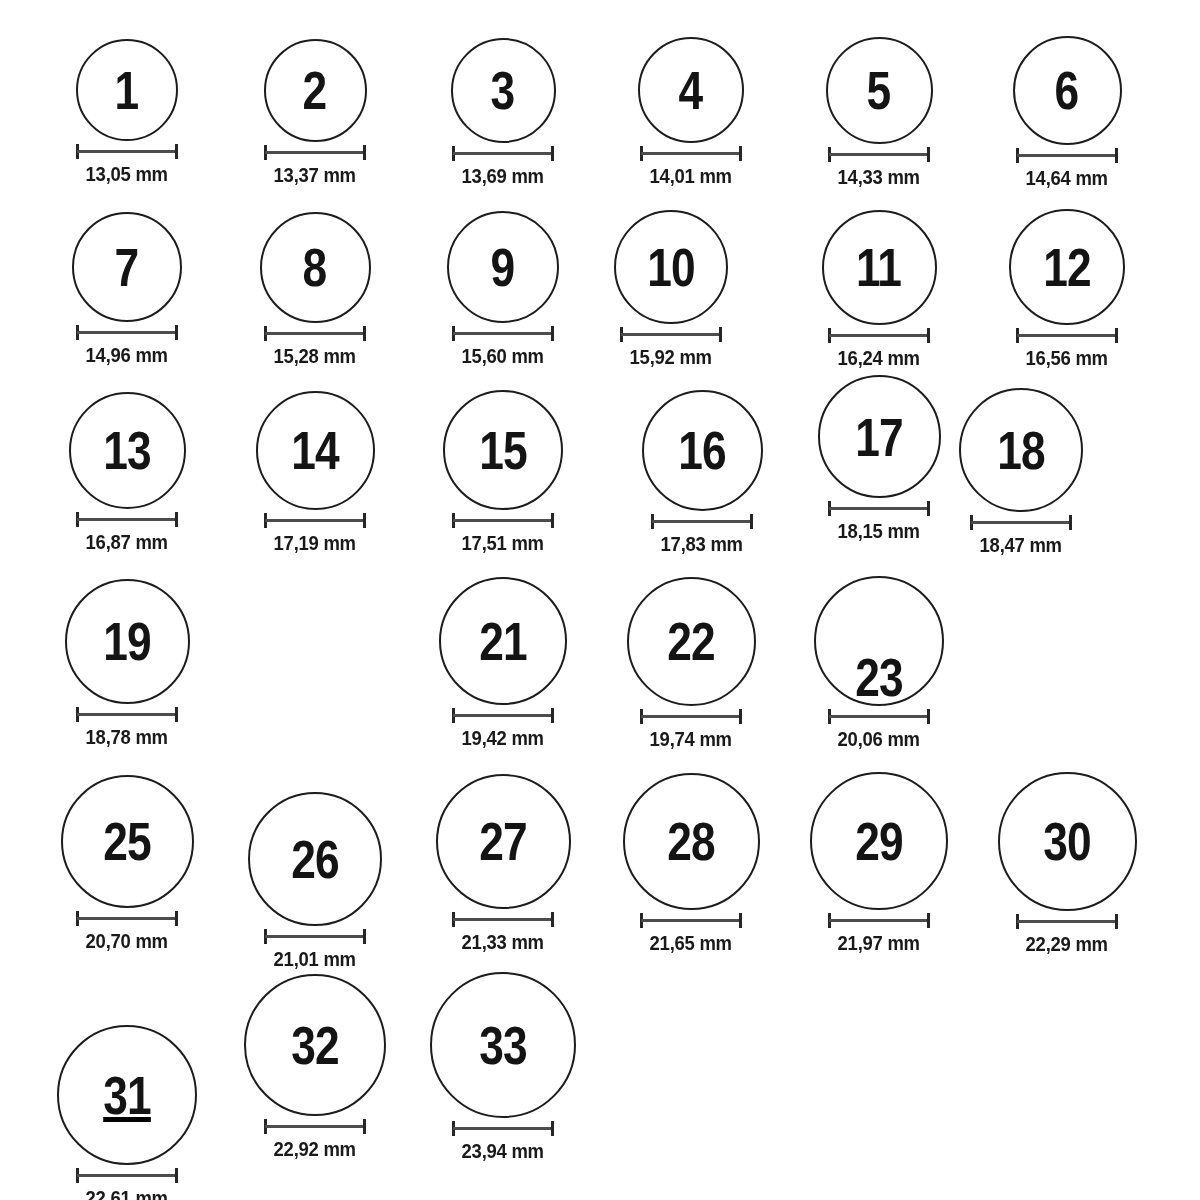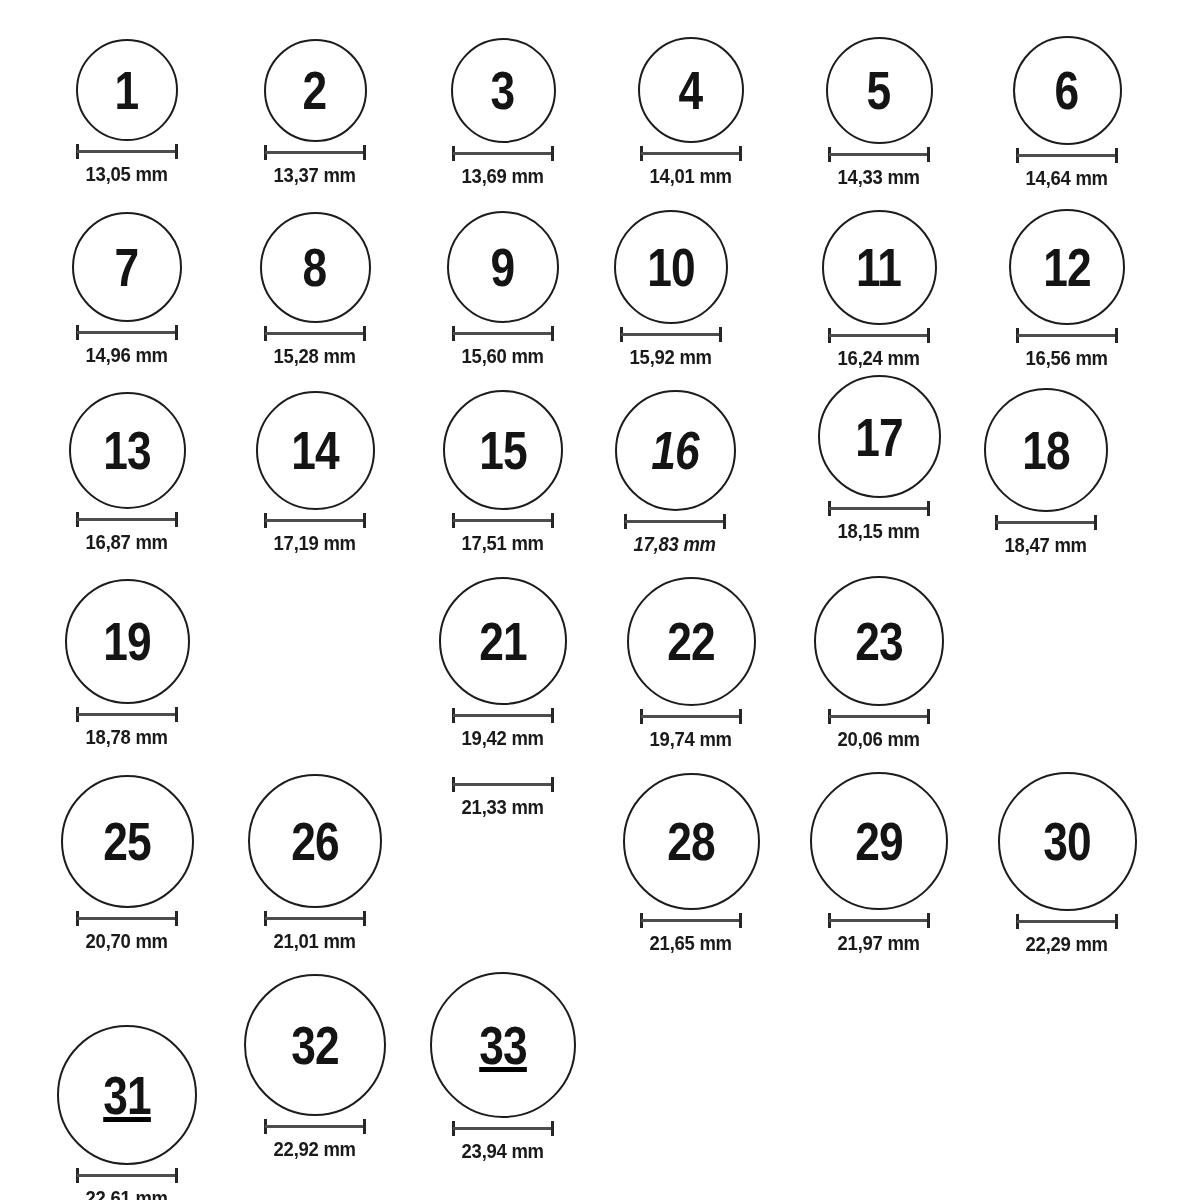--- a/index.html
+++ b/index.html
@@ -240,21 +240,21 @@
     <div class="ring-circle" style="width: 120px; height: 120px;">
       <span class="ring-number">15</span>
     </div>
     <div class="measure-line">
       <span class="measure-tick left"></span>
       <span class="measure-bar"></span>
       <span class="measure-tick right"></span>
     </div>
     <div class="ring-label">17,51 mm</div>
   </div>
-    <div class="ring-cell" style="left: 581px; top: 389.5px; font-style: italic;">
+    <div class="ring-cell" style="left: 608px; top: 389.5px;">
     <div class="ring-circle" style="width: 121px; height: 121px;">
       <span class="ring-number">16</span>
     </div>
     <div class="measure-line">
       <span class="measure-tick left"></span>
       <span class="measure-bar"></span>
       <span class="measure-tick right"></span>
     </div>
     <div class="ring-label">17,83 mm</div>
   </div>
@@ -262,21 +262,21 @@
     <div class="ring-circle" style="width: 123px; height: 123px;">
       <span class="ring-number">17</span>
     </div>
     <div class="measure-line">
       <span class="measure-tick left"></span>
       <span class="measure-bar"></span>
       <span class="measure-tick right"></span>
     </div>
     <div class="ring-label">18,15 mm</div>
   </div>
-    <div class="ring-cell" style="left: 952px; top: 388px;">
+    <div class="ring-cell" style="left: 927px; top: 388px;">
     <div class="ring-circle" style="width: 124px; height: 124px;">
       <span class="ring-number">18</span>
     </div>
     <div class="measure-line">
       <span class="measure-tick left"></span>
       <span class="measure-bar"></span>
       <span class="measure-tick right"></span>
     </div>
     <div class="ring-label">18,47 mm</div>
   </div>
@@ -307,53 +307,56 @@
       <span class="ring-number">22</span>
     </div>
     <div class="measure-line">
       <span class="measure-tick left"></span>
       <span class="measure-bar"></span>
       <span class="measure-tick right"></span>
     </div>
     <div class="ring-label">19,74 mm</div>
   </div>
     <div class="ring-cell" style="left: 785px; top: 576px;">
-    <div class="ring-circle" style="width: 130px; height: 130px;">
+    <div class="ring-circle" style="width: 130px; height: 130px; align-items: flex-end;">
       <span class="ring-number">23</span>
     </div>
     <div class="measure-line">
       <span class="measure-tick left"></span>
       <span class="measure-bar"></span>
       <span class="measure-tick right"></span>
     </div>
     <div class="ring-label">20,06 mm</div>
   </div>
     <div class="ring-cell" style="left: 33px; top: 774.5px; text-align: center;">
     <div class="ring-circle" style="width: 133px; height: 133px;">
       <span class="ring-number">25</span>
     </div>
     <div class="measure-line">
       <span class="measure-tick left"></span>
       <span class="measure-bar"></span>
       <span class="measure-tick right"></span>
     </div>
     <div class="ring-label">20,70 mm</div>
   </div>
-    <div class="ring-cell" style="left: 221px; top: 774px;">
+    <div class="ring-cell" style="left: 221px; top: 792px;">
     <div class="ring-circle" style="width: 134px; height: 134px;">
       <span class="ring-number">26</span>
     </div>
     <div class="measure-line">
       <span class="measure-tick left"></span>
       <span class="measure-bar"></span>
       <span class="measure-tick right"></span>
     </div>
     <div class="ring-label">21,01 mm</div>
   </div>
     <div class="ring-cell" style="left: 409px; top: 773.5px;">
+    <div class="ring-circle" style="width: 135px; height: 135px;">
+      <span class="ring-number">27</span>
+    </div>
     <div class="measure-line">
       <span class="measure-tick left"></span>
       <span class="measure-bar"></span>
       <span class="measure-tick right"></span>
     </div>
     <div class="ring-label">21,33 mm</div>
   </div>
     <div class="ring-cell" style="left: 597px; top: 772.5px;">
     <div class="ring-circle" style="width: 137px; height: 137px;">
       <span class="ring-number">28</span>
@@ -403,21 +406,21 @@
       <span class="ring-number">32</span>
     </div>
     <div class="measure-line">
       <span class="measure-tick left"></span>
       <span class="measure-bar"></span>
       <span class="measure-tick right"></span>
     </div>
     <div class="ring-label">22,92 mm</div>
   </div>
     <div class="ring-cell" style="left: 409px; top: 972px;">
-    <div class="ring-circle" style="width: 146px; height: 146px; text-decoration: underline;">
+    <div class="ring-circle" style="width: 146px; height: 146px;">
       <span class="ring-number">33</span>
     </div>
     <div class="measure-line">
       <span class="measure-tick left"></span>
       <span class="measure-bar"></span>
       <span class="measure-tick right"></span>
     </div>
     <div class="ring-label">23,94 mm</div>
   </div>
   </div>

